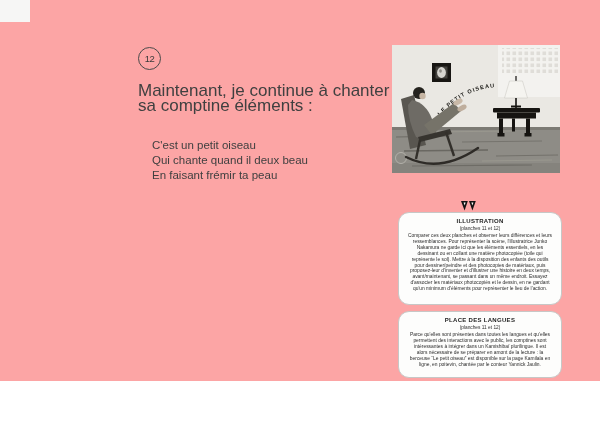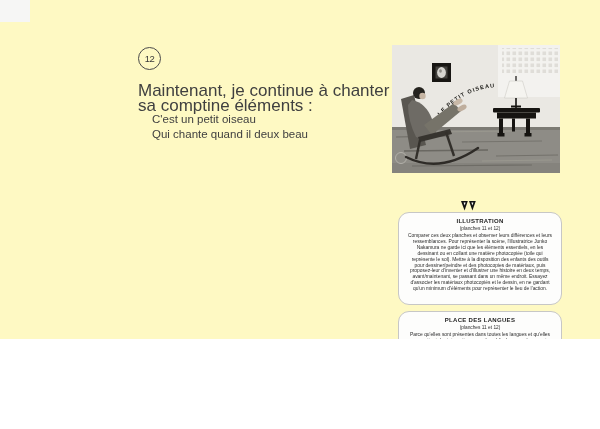--- a/index.html
+++ b/index.html
@@ -1,28 +1,28 @@
 <!DOCTYPE html>
 <html><head>
 <meta charset="utf-8">
 <style>
   html,body{margin:0;padding:0;background:#ffffff;}
   .screen{
-    position:relative;width:600px;height:339px;background:#fef9c3;overflow:hidden;
+    position:relative;width:600px;height:381px;background:#fca5a5;overflow:hidden;
     font-family:"Liberation Sans", sans-serif;color:#3d3d3d;
   }
   .corner-artifact{position:absolute;left:0;top:0;width:30px;height:22px;background:#f6f6f5;}
   
   .page-number-circle{
     position:absolute;left:138px;top:47px;width:21px;height:21px;border:1px solid #4a4a4a;
     border-radius:50%;display:flex;align-items:center;justify-content:center;
     font-size:9.5px;color:#3a3a3a;letter-spacing:-0.5px;
   }
   .intro-text{position:absolute;left:138px;top:83px;font-size:17px;line-height:15px;color:#404040;}
-  .poem{position:absolute;left:152px;top:112px;font-size:11.5px;line-height:15px;color:#404040;}
+  .poem{position:absolute;left:152px;top:138px;font-size:11.5px;line-height:15px;color:#404040;}
   
   .illustration{position:absolute;left:392px;top:45px;width:168px;height:128px;}
   
   .section-icon{position:absolute;left:461px;top:197px;width:15px;height:10px;}
   .section-box{
     position:absolute;left:398px;width:164px;box-sizing:border-box;
     border:1px solid #c7c7c6;border-radius:11px;background:#fdfdfc;
     text-align:center;padding:5px 9px 4px 9px;overflow:hidden;
   }
   .box-illustration{top:212px;height:93px;}
@@ -43,20 +43,21 @@
   </div>
 
   <div class="intro-text">
     <div>Maintenant, je continue à chanter</div>
     <div>sa comptine éléments :</div>
   </div>
 
   <div class="poem">
     <div>C'est un petit oiseau</div>
     <div>Qui chante quand il deux beau</div>
+    <div>En faisant frémir ta peau</div>
   </div>
 
   <div class="illustration">
     <svg width="168" height="128" viewBox="0 0 168 128" xmlns="http://www.w3.org/2000/svg">
       <defs>
         <pattern id="curtain-dots" width="6" height="6" patternUnits="userSpaceOnUse">
           <rect x="0.5" y="0.5" width="3.6" height="3.6" fill="#dbd9d4"></rect>
         </pattern>
         <path id="arc-text-path" d="M 48 71 Q 74 41 112 42" fill="none"></path>
       </defs>

